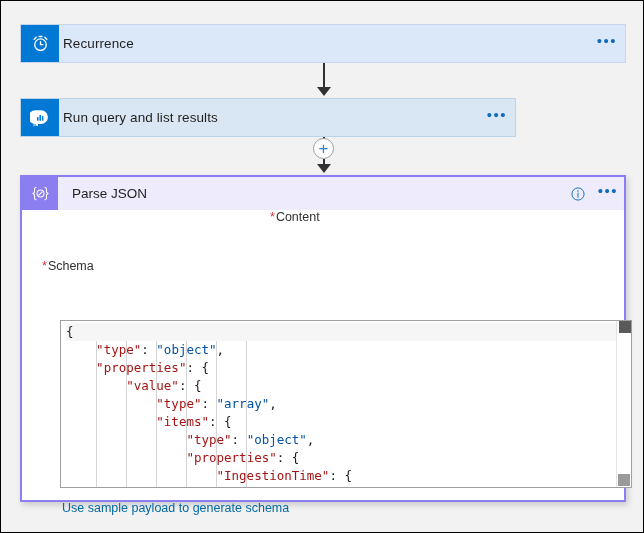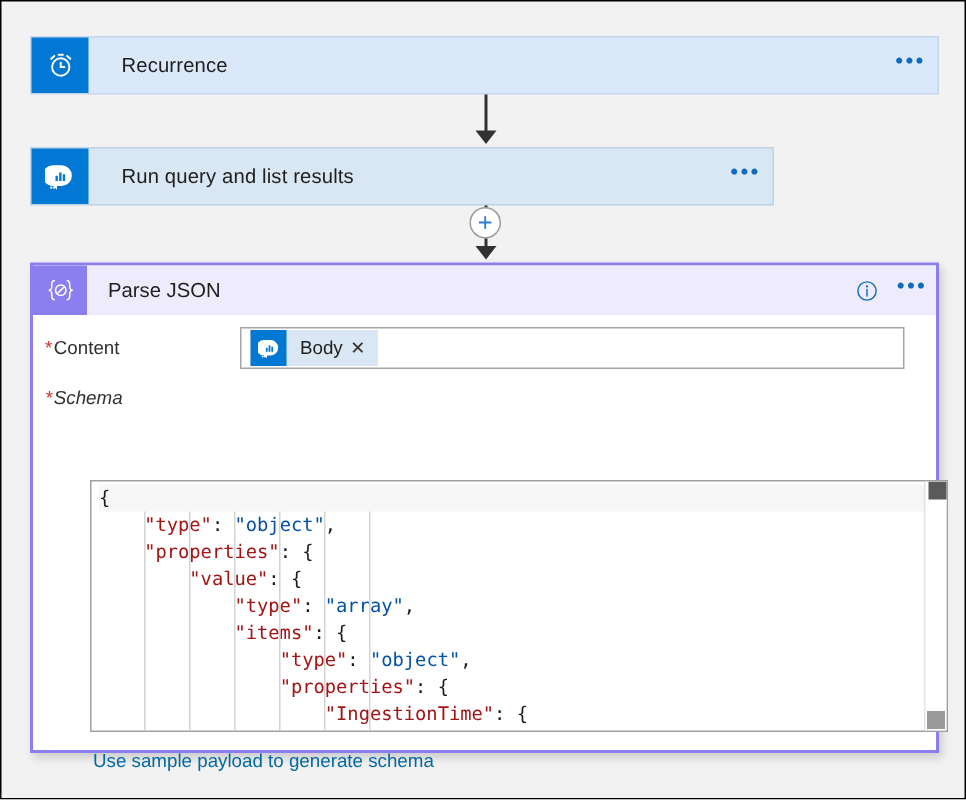--- a/index.html
+++ b/index.html
@@ -32,21 +32,21 @@
 
   .card-icon {
     width: 38px; min-width: 38px;
     background: #0078d4;
     display: flex; align-items: center; justify-content: center;
     color: #ffffff;
   }
   .card-title {
     flex: 1;
     display: flex; align-items: center;
-    padding-left: 22px;
+    padding-left: 4px;
     font-size: 13.5px;
     color: #201f1e;
     letter-spacing: .1px;
   }
   .card-ellipsis {
     display: flex; align-items: center; justify-content: center;
     width: 36px;
     color: #0f6cbd;
     font-size: 15px;
     letter-spacing: 1.5px;
@@ -117,22 +117,23 @@
     display: flex; align-items: center; justify-content: center;
     width: 32px; color: #0f6cbd;
     font-size: 15px; letter-spacing: 1.5px; padding-bottom: 6px;
   }
 
   .parse-body { padding: 0; position: relative; height: 292px; }
 
   .field-row {
     display: flex;
     align-items: center;
-    padding: 0 0 0 8px;
+    padding: 0 0 0 24px;
     height: 44px;
+    flex-direction: column;
   }
   .field-label {
     width: 130px; min-width: 130px;
     font-size: 12.5px;
     color: #323130;
   }
   .req-star { color: #d13438; margin-right: 1px; }
 
   .token-box {
     width: 443px;
@@ -148,21 +149,21 @@
     background: #d8e7f3;
   }
   .token-icon {
     width: 24px; height: 24px;
     background: #0078d4;
     display: flex; align-items: center; justify-content: center;
   }
   .token-label { font-size: 12.5px; color: #201f1e; padding: 0 5px 0 9px; }
   .token-x { font-size: 12px; color: #323130; padding-right: 8px; cursor: pointer; }
 
-  .schema-label-row { padding-left: 8px; padding-top: 2px; height: 24px; font-style: italic; }
+  .schema-label-row { padding-left: 20px; padding-top: 2px; height: 24px; }
   .schema-label { font-size: 12.5px; color: #323130; }
 
   
   .editor-wrap {
     position: absolute;
     left: 38px; top: 110px;
     width: 572px; height: 168px;
     border: 1px solid #a0a0a0;
     background: #ffffff;
     overflow: hidden;
@@ -292,39 +293,20 @@
           <path d="M10 8.8 V14.2" stroke-linecap="round"></path>
         </svg>
       </div>
       <div class="hdr-ellipsis">•••</div>
     </div>
 
     <div class="parse-body">
 
       <div class="field-row">
         <div class="field-label"><span class="req-star">*</span><span>Content</span></div>
-        <div class="token-box">
-          <span class="token">
-            <span class="token-icon">
-              <svg width="15" height="15" viewBox="0 0 24 24">
-                <path d="M13.2 2.6 a8.3 8.3 0 0 1 0 16.6 h-3.6 v3.0 l-3.0-3.0 h-0.2 a8.3 8.3 0 0 1 0-16.6 z" fill="#ffffff"></path>
-                <rect x="8.4" y="11.0" width="1.9" height="4.2" fill="#0078d4"></rect>
-                <rect x="11.3" y="8.4" width="1.9" height="6.8" fill="#0078d4"></rect>
-                <rect x="14.2" y="9.8" width="1.9" height="5.4" fill="#0078d4"></rect>
-                <rect x="4.2" y="17.4" width="1.6" height="1.6" fill="#ffffff"></rect>
-                <rect x="6.5" y="17.4" width="1.6" height="1.6" fill="#ffffff"></rect>
-                <rect x="8.8" y="17.4" width="1.6" height="1.6" fill="#ffffff"></rect>
-                <rect x="4.2" y="19.7" width="1.6" height="1.6" fill="#ffffff"></rect>
-                <rect x="6.5" y="19.7" width="1.6" height="1.6" fill="#ffffff"></rect>
-              </svg>
-            </span>
-            <span class="token-label">Body</span>
-            <span class="token-x">✕</span>
-          </span>
-        </div>
       </div>
 
       <div class="schema-label-row">
         <span class="schema-label"><span class="req-star">*</span><span>Schema</span></span>
       </div>
 
       <div class="editor-wrap">
         <div class="editor-scroll">
           <div class="code" id="code-area"><div class="ln first-line"><span class="p">{</span></div><div class="ln"><span class="p">    </span><span class="k">"type"</span><span class="p">: </span><span class="s">"object"</span><span class="p">,</span></div><div class="ln"><span class="p">    </span><span class="k">"properties"</span><span class="p">: {</span></div><div class="ln"><span class="p">        </span><span class="k">"value"</span><span class="p">: {</span></div><div class="ln"><span class="p">            </span><span class="k">"type"</span><span class="p">: </span><span class="s">"array"</span><span class="p">,</span></div><div class="ln"><span class="p">            </span><span class="k">"items"</span><span class="p">: {</span></div><div class="ln"><span class="p">                </span><span class="k">"type"</span><span class="p">: </span><span class="s">"object"</span><span class="p">,</span></div><div class="ln"><span class="p">                </span><span class="k">"properties"</span><span class="p">: {</span></div><div class="ln"><span class="p">                    </span><span class="k">"IngestionTime"</span><span class="p">: {</span></div><div class="ln"><span class="p">                        </span><span class="k">"type"</span><span class="p">: </span><span class="s">"string"</span></div><div class="guide" style="left: 35.08px;"></div><div class="guide" style="left: 65.16px;"></div><div class="guide" style="left: 95.24px;"></div><div class="guide" style="left: 125.32px;"></div><div class="guide" style="left: 155.4px;"></div><div class="guide" style="left: 185.48px;"></div></div>
         </div>

